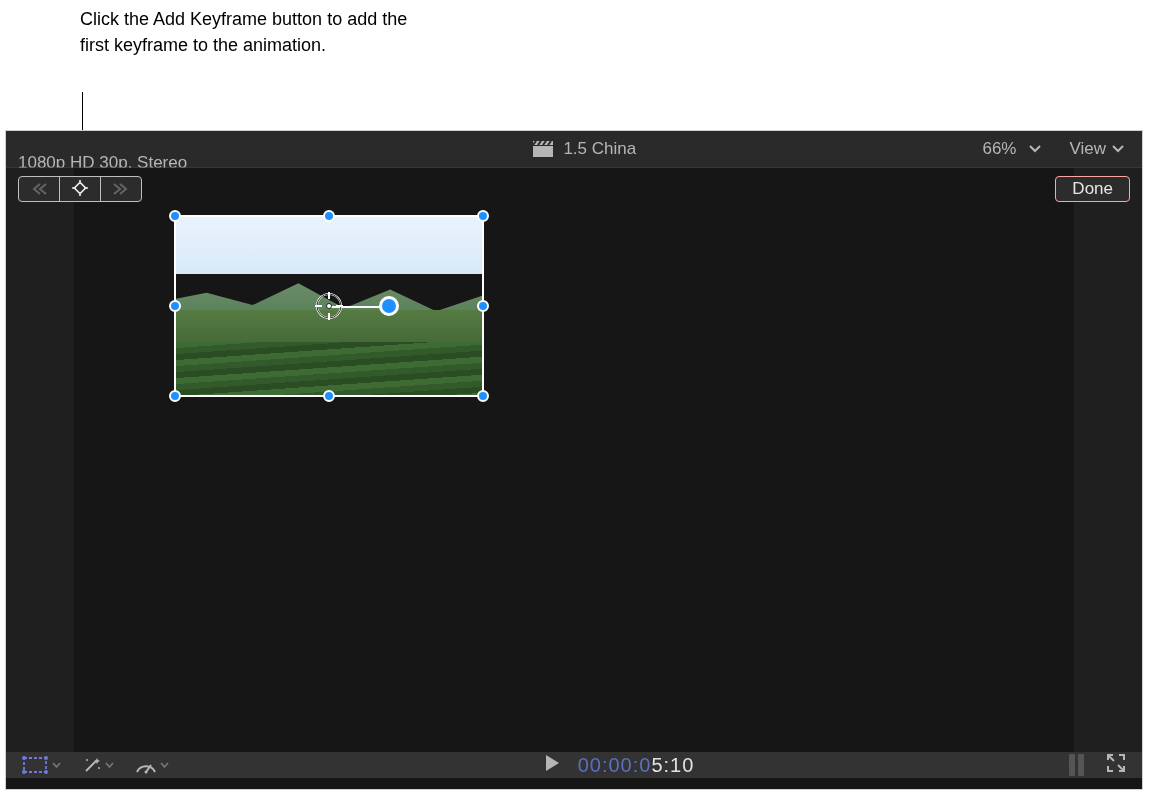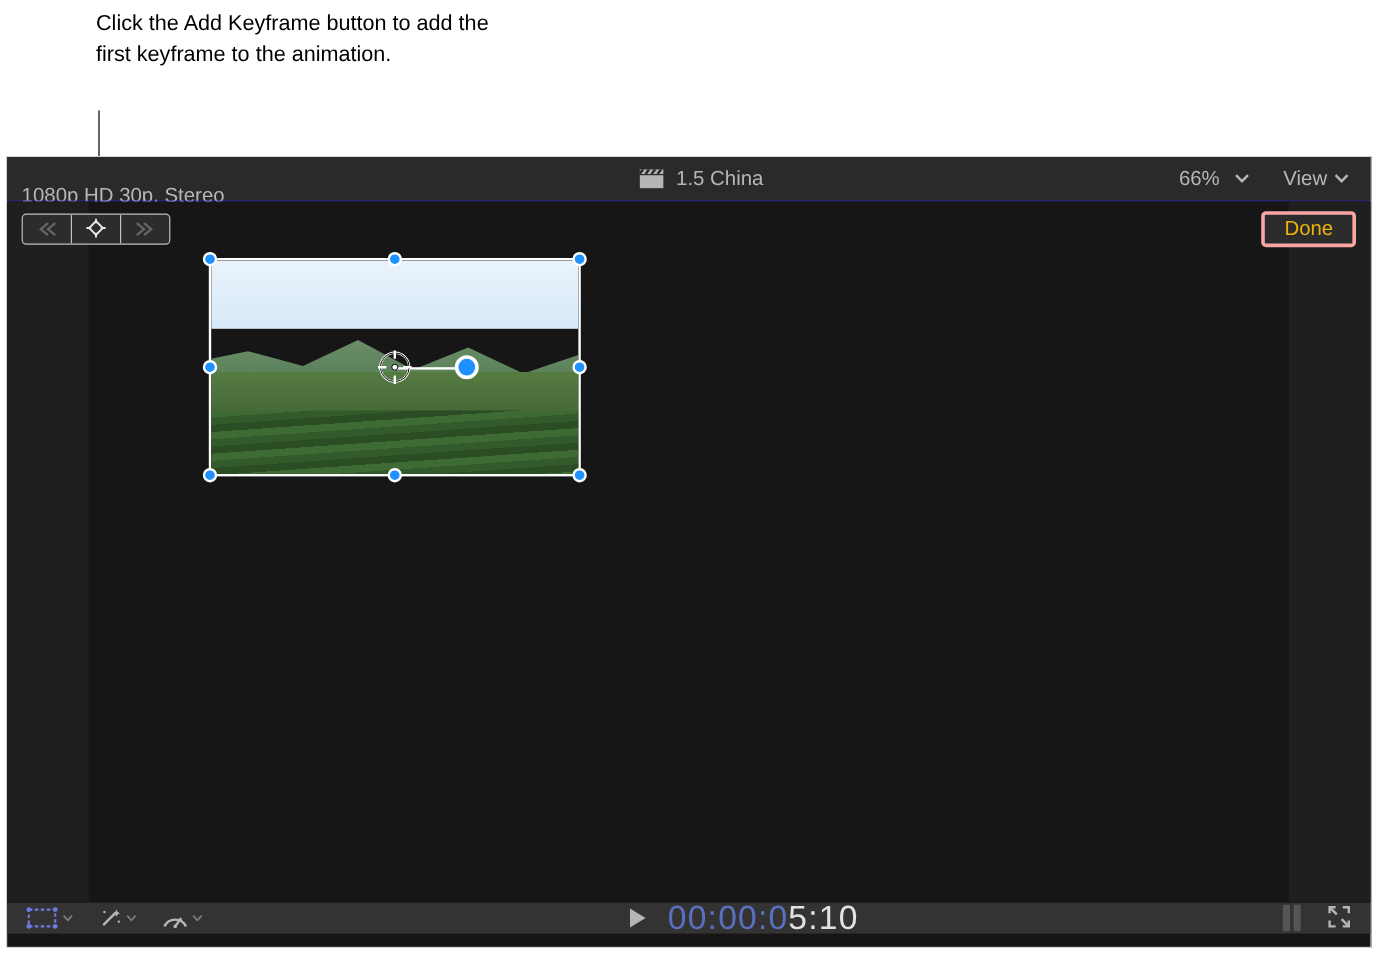--- a/index.html
+++ b/index.html
@@ -104,24 +104,24 @@
     width: 40px;
     height: 24px;
     display:flex;
     align-items:center;
     justify-content:center;
   }
   .kf-btn.dim svg { opacity: 0.35; }
   .kf-btn + .kf-btn { border-left: 1px solid #bfbfbf; }
 
   .done-btn {
-    border: 3px solid #fca5a5;
+    border: 1px solid #fca5a5;
     border-radius: 4px;
     padding: 2px 16px;
-    color: #eab308;
+    color: #e5e5e5;
     font-size: 17px;
     font-weight: 500;
     background: #2c2c2c;
     text-align: right;
   }
 
   .clip-wrap {
     position: absolute;
     left: 168px;
     top: 47px;
@@ -188,21 +188,21 @@
     box-sizing:border-box;
   }
 
   
   .bottom-bar {
     height: 26px;
     background: #333333;
     display:flex;
     align-items:center;
     color:#9a9a9a;
-    font-size: 28px;
+    font-size: 20px;
     font-family: "Helvetica Neue", Arial, sans-serif;
     letter-spacing: 1px;
   }
   .bb-left { display:flex; align-items:center; gap:20px; padding-left:14px;}
   .tool { display:flex; align-items:center; gap:2px;}
   .tool svg { display:block;}
   .bb-center{ flex:1; display:flex; align-items:center; justify-content:center; gap:18px;}
   .tc-blue { color:#5a6fbf; }
   .tc-white{ color:#e2e2e2; }
   .bb-right{ display:flex; align-items:center; gap:22px; padding-right:16px;}

